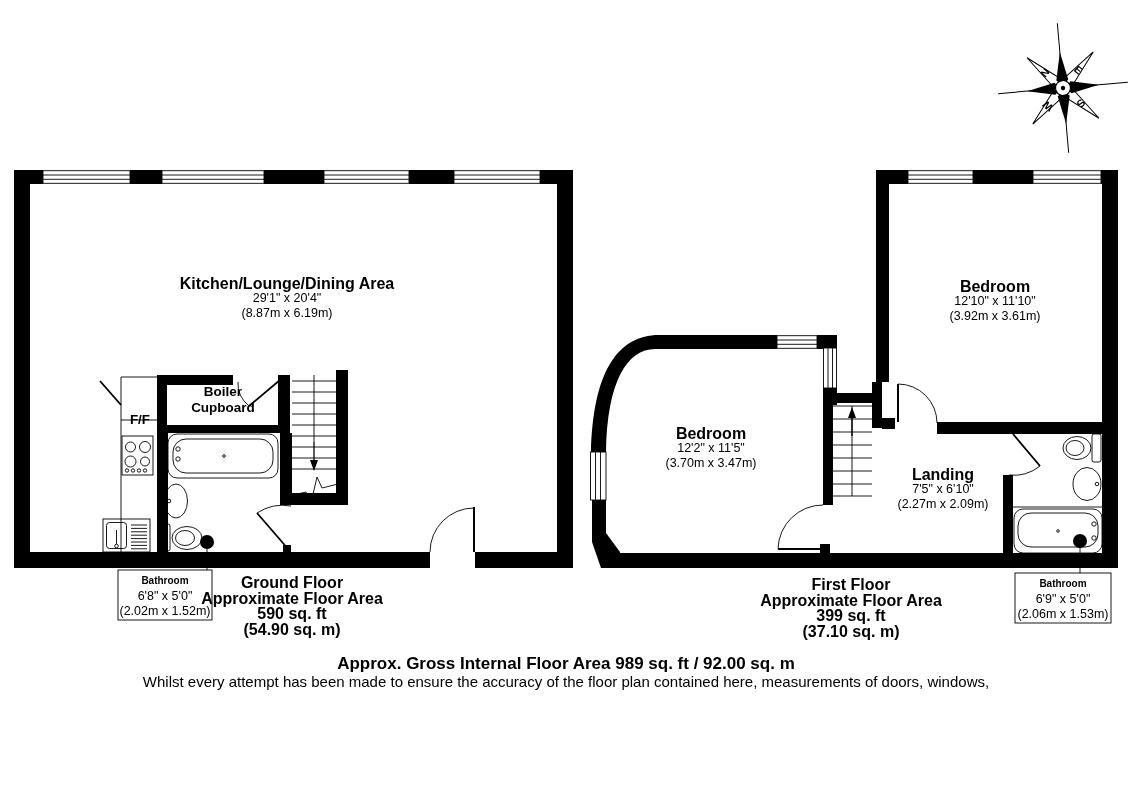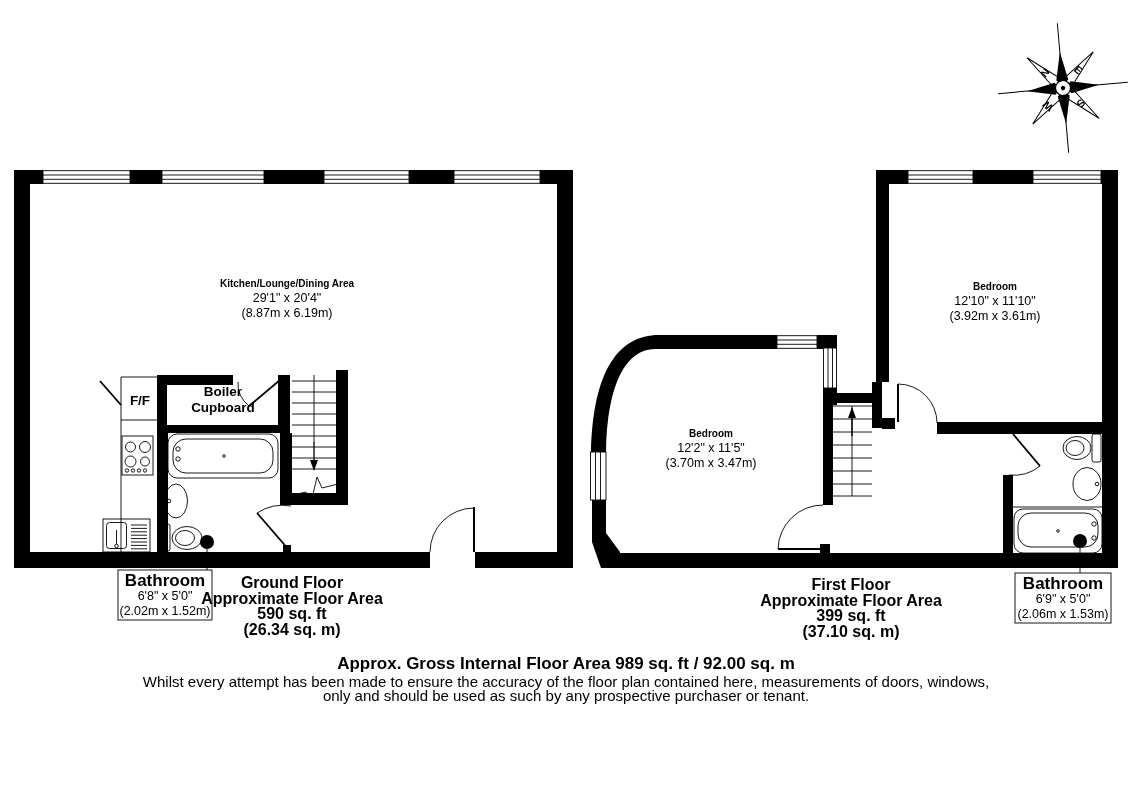--- a/index.html
+++ b/index.html
@@ -1,23 +1,23 @@
 <!DOCTYPE html>
 <html><head>
 <meta charset="utf-8">
 <style>
   html,body{margin:0;padding:0;background:#fff;}
   .plan{position:relative;width:1132px;height:800px;background:#ffffff;overflow:hidden;
         font-family:"Liberation Sans", sans-serif;color:#000;}
   .plan svg{position:absolute;left:0;top:0;z-index:1;}
   .lbl{position:absolute;z-index:2;text-align:center;transform:translateX(-50%);white-space:nowrap;line-height:15px;}
-  .room-title{font-weight:bold;font-size:10px;}
+  .room-title{font-weight:bold;font-size:16px;}
   .room-dims{font-size:12.5px;}
   .box-lbl{line-height:15.5px;}
-  .box-title{font-weight:bold;font-size:17px;}
+  .box-title{font-weight:bold;font-size:10px;}
   .box-dims{font-size:12.5px;}
   .area-sum{font-weight:bold;font-size:16px;line-height:15.5px;}
   .small-bold{font-weight:bold;font-size:13.5px;line-height:16px;}
   .footer-title{position:absolute;z-index:2;left:0;width:1132px;text-align:center;
                 font-weight:bold;font-size:17px;}
   .disclaimer{position:absolute;z-index:2;left:116px;width:900px;text-align:center;
               font-size:15px;line-height:14px;}
 </style>
 </head>
 <body>
@@ -276,63 +276,67 @@
     </g>
   </g>
 </svg>
 
 <div class="lbl" style="left:287px;top:276px;">
   <div class="room-title">Kitchen/Lounge/Dining Area</div>
   <div class="room-dims">29'1" x 20'4"</div>
   <div class="room-dims">(8.87m x 6.19m)</div>
 </div>
 
-<div class="lbl small-bold" style="left:140px;top:393px;">F/F</div>
+<div class="lbl small-bold" style="left:140px;top:412px;">F/F</div>
 
 <div class="lbl small-bold" style="left:223px;top:384px;width:80px;white-space:normal;">Boiler Cupboard</div>
 
 <div class="lbl box-lbl" style="left:165px;top:573px;">
   <div class="box-title">Bathroom</div>
   <div class="box-dims">6'8" x 5'0"</div>
   <div class="box-dims">(2.02m x 1.52m)</div>
 </div>
 
 <div class="lbl area-sum" style="left:292px;top:575px;">
   <div>Ground Floor</div>
   <div>Approximate Floor Area</div>
   <div>590 sq. ft</div>
-  <div>(26.34 sq. m)</div>
+  <div>(54.90 sq. m)</div>
 </div>
 
 <div class="lbl" style="left:711px;top:426px;">
   <div class="room-title">Bedroom</div>
   <div class="room-dims">12'2" x 11'5"</div>
   <div class="room-dims">(3.70m x 3.47m)</div>
 </div>
 
 <div class="lbl" style="left:995px;top:279px;">
   <div class="room-title">Bedroom</div>
   <div class="room-dims">12'10" x 11'10"</div>
   <div class="room-dims">(3.92m x 3.61m)</div>
 </div>
 
+<div class="lbl" style="left:943px;top:467px;">
+  <div class="room-title">Landing</div>
+  <div class="room-dims">7'5" x 6'10"</div>
+  <div class="room-dims">(2.27m x 2.09m)</div>
+</div>
 
 <div class="lbl box-lbl" style="left:1063px;top:576px;">
   <div class="box-title">Bathroom</div>
   <div class="box-dims">6'9" x 5'0"</div>
   <div class="box-dims">(2.06m x 1.53m)</div>
 </div>
 
 <div class="lbl area-sum" style="left:851px;top:577px;">
   <div>First Floor</div>
   <div>Approximate Floor Area</div>
   <div>399 sq. ft</div>
   <div>(37.10 sq. m)</div>
 </div>
 
 <div class="footer-title" style="top:654px;">Approx. Gross Internal Floor Area 989 sq. ft / 92.00 sq. m</div>
 
 <div class="disclaimer" style="top:675px;">
   <div>Whilst every attempt has been made to ensure the accuracy of the floor plan contained here, measurements of doors, windows,</div>
-  <div>only and should be used as such by any prospective purchaser or tenant.</div>
 </div>
 
 </div>
 
 </body></html>

